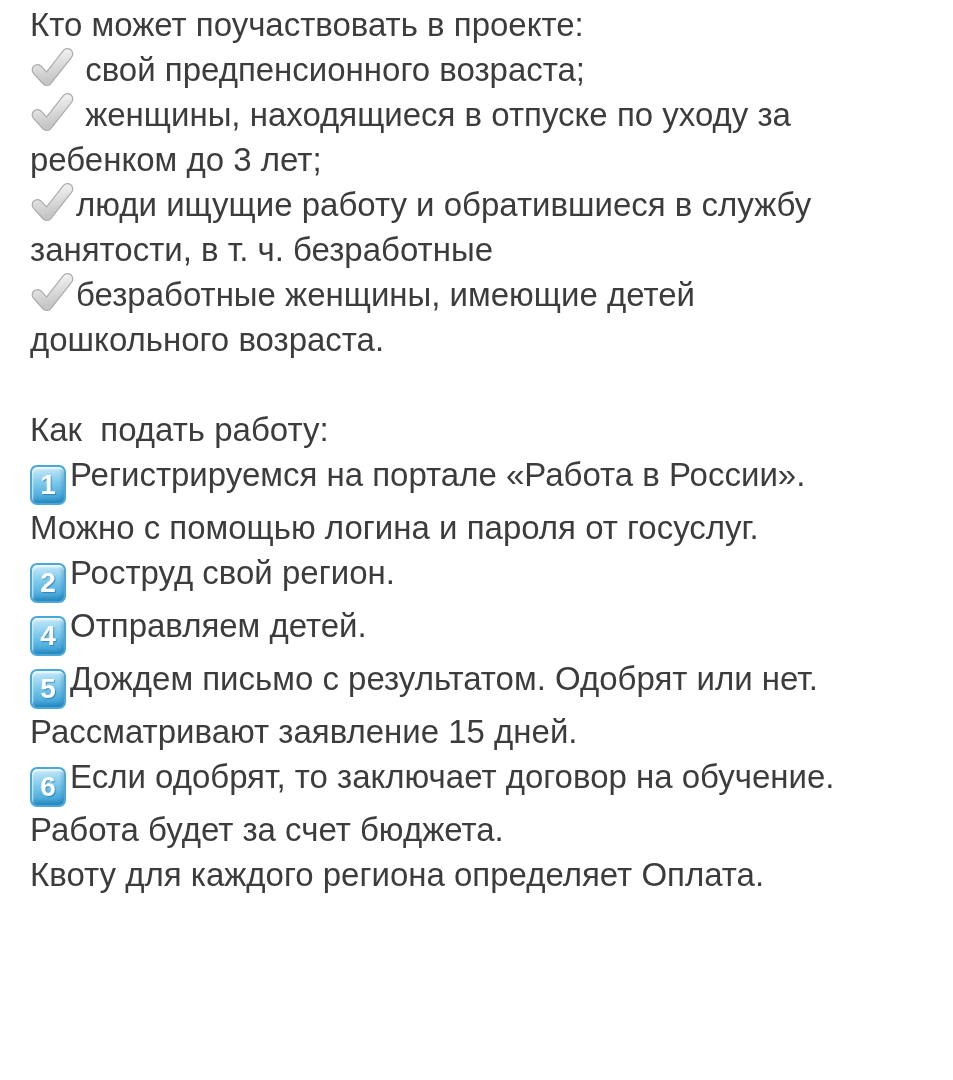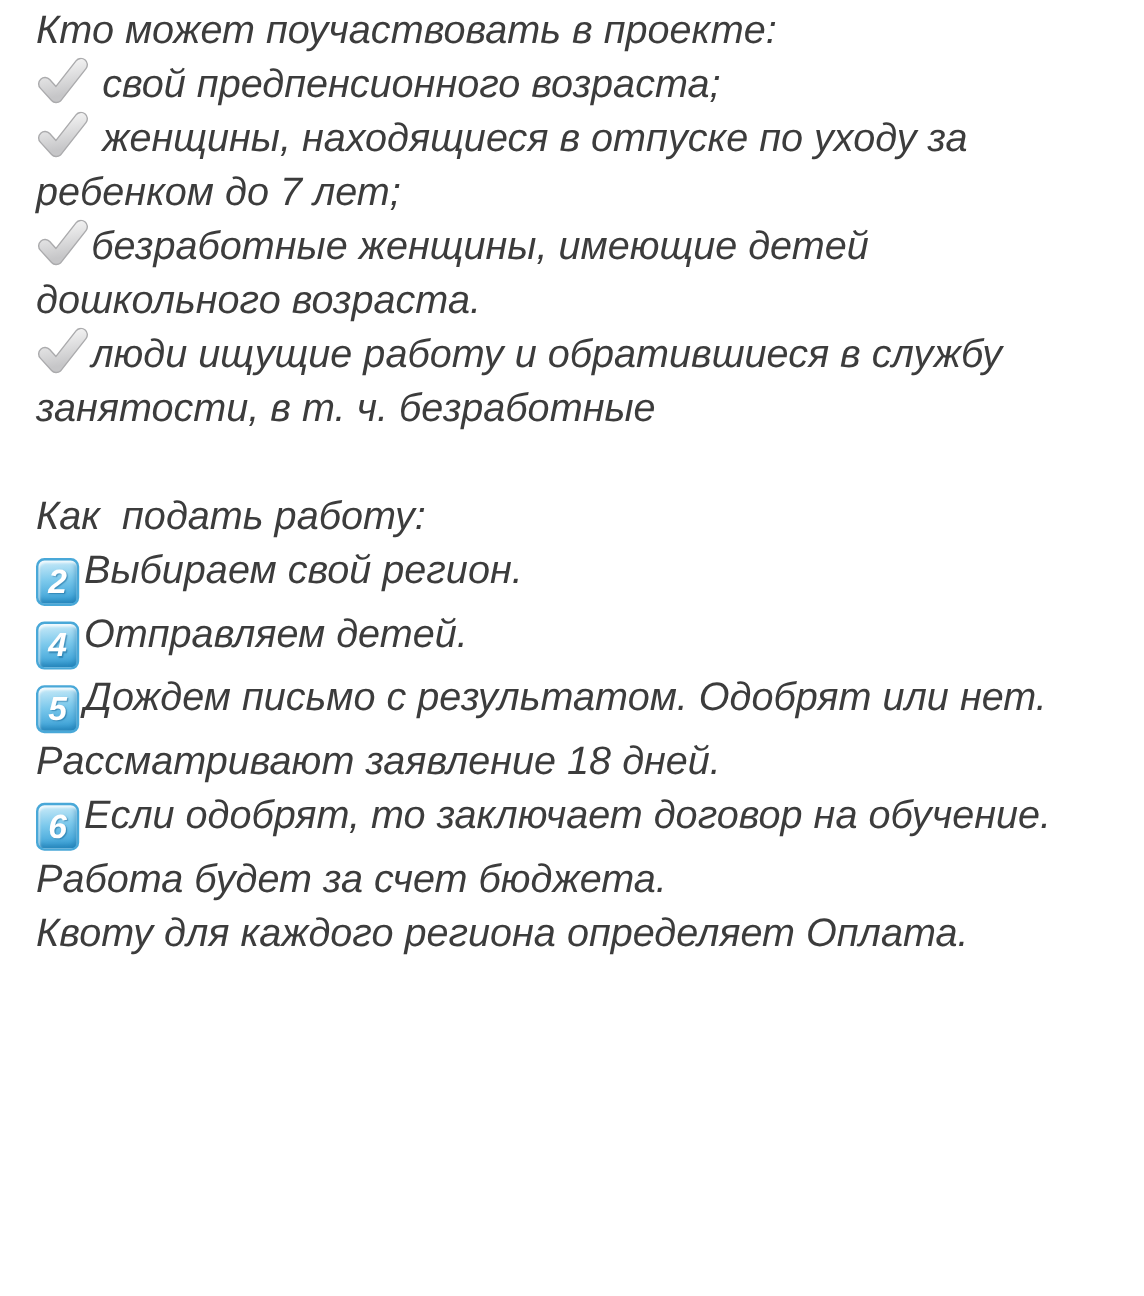--- a/index.html
+++ b/index.html
@@ -26,21 +26,20 @@
   .content {
     padding: 2px 14px 0 30px;
     font-family: "Liberation Sans", "DejaVu Sans", sans-serif;
     font-size: 33px;
     line-height: 45px;
     color: var(--text-color);
   }
   .para {
     margin: 0;
     white-space: pre-wrap;
-    font-style: italic;
   }
   .para.blank { height: 45px; }
   .check-icon {
     display: inline-block;
     width: 45px; height: 40px;
     vertical-align: -7px;
     margin-right: 1px;
   }
   .keycap {
     display: inline-block;
@@ -78,47 +77,49 @@
       <p class="para"><svg class="check-icon" viewBox="0 0 48 42" aria-hidden="true">
     <defs>
       <linearGradient id="checkGrad" x1="0.1" y1="0" x2="0.35" y2="1">
         <stop offset="0" style="stop-color: var(--check-top)"></stop>
         <stop offset="1" style="stop-color: var(--check-bottom)"></stop>
       </linearGradient>
     </defs>
     <path d="M8 23 L18 34 L40 6" fill="none" stroke="var(--check-outline)" stroke-width="12.5" stroke-linecap="round" stroke-linejoin="round"></path>
     <path d="M8 23 L18 34 L40 6" fill="none" stroke="url(#checkGrad)" stroke-width="10" stroke-linecap="round" stroke-linejoin="round"></path>
   </svg><span> женщины, находящиеся в отпуске по уходу за
-ребенком до 7 лет;</span></p>
+ребенком до 3 лет;</span></p>
+      <p class="para"><svg class="check-icon" viewBox="0 0 48 42" aria-hidden="true">
+    <defs>
+      <linearGradient id="checkGrad" x1="0.1" y1="0" x2="0.35" y2="1">
+        <stop offset="0" style="stop-color: var(--check-top)"></stop>
+        <stop offset="1" style="stop-color: var(--check-bottom)"></stop>
+      </linearGradient>
+    </defs>
+    <path d="M8 23 L18 34 L40 6" fill="none" stroke="var(--check-outline)" stroke-width="12.5" stroke-linecap="round" stroke-linejoin="round"></path>
+    <path d="M8 23 L18 34 L40 6" fill="none" stroke="url(#checkGrad)" stroke-width="10" stroke-linecap="round" stroke-linejoin="round"></path>
+  </svg><span>люди ищущие работу и обратившиеся в службу
+занятости, в т. ч. безработные</span></p>
       <p class="para"><svg class="check-icon" viewBox="0 0 48 42" aria-hidden="true">
     <defs>
       <linearGradient id="checkGrad" x1="0.1" y1="0" x2="0.35" y2="1">
         <stop offset="0" style="stop-color: var(--check-top)"></stop>
         <stop offset="1" style="stop-color: var(--check-bottom)"></stop>
       </linearGradient>
     </defs>
     <path d="M8 23 L18 34 L40 6" fill="none" stroke="var(--check-outline)" stroke-width="12.5" stroke-linecap="round" stroke-linejoin="round"></path>
     <path d="M8 23 L18 34 L40 6" fill="none" stroke="url(#checkGrad)" stroke-width="10" stroke-linecap="round" stroke-linejoin="round"></path>
   </svg><span>безработные женщины, имеющие детей
 дошкольного возраста.</span></p>
-      <p class="para"><svg class="check-icon" viewBox="0 0 48 42" aria-hidden="true">
-    <defs>
-      <linearGradient id="checkGrad" x1="0.1" y1="0" x2="0.35" y2="1">
-        <stop offset="0" style="stop-color: var(--check-top)"></stop>
-        <stop offset="1" style="stop-color: var(--check-bottom)"></stop>
-      </linearGradient>
-    </defs>
-    <path d="M8 23 L18 34 L40 6" fill="none" stroke="var(--check-outline)" stroke-width="12.5" stroke-linecap="round" stroke-linejoin="round"></path>
-    <path d="M8 23 L18 34 L40 6" fill="none" stroke="url(#checkGrad)" stroke-width="10" stroke-linecap="round" stroke-linejoin="round"></path>
-  </svg><span>люди ищущие работу и обратившиеся в службу
-занятости, в т. ч. безработные</span></p>
       <p class="para blank"></p>
       <p class="para"><span>Как  подать работу:</span></p>
-      <p class="para"><span class="keycap">2</span><span>Выбираем свой регион.</span></p>
+      <p class="para"><span class="keycap">1</span><span>Регистрируемся на портале «Работа в России».
+Можно с помощью логина и пароля от госуслуг.</span></p>
+      <p class="para"><span class="keycap">2</span><span>Роструд свой регион.</span></p>
       <p class="para"><span class="keycap">4</span><span>Отправляем детей.</span></p>
       <p class="para"><span class="keycap">5</span><span>Дождем письмо с результатом. Одобрят или нет.
-Рассматривают заявление 18 дней.</span></p>
+Рассматривают заявление 15 дней.</span></p>
       <p class="para"><span class="keycap">6</span><span>Если одобрят, то заключает договор на обучение.
 Работа будет за счет бюджета.</span></p>
       <p class="para"><span>Квоту для каждого региона определяет Оплата.</span></p>
       <p class="para blank"></p>
     </div>
 </div>
 
 </body></html>

